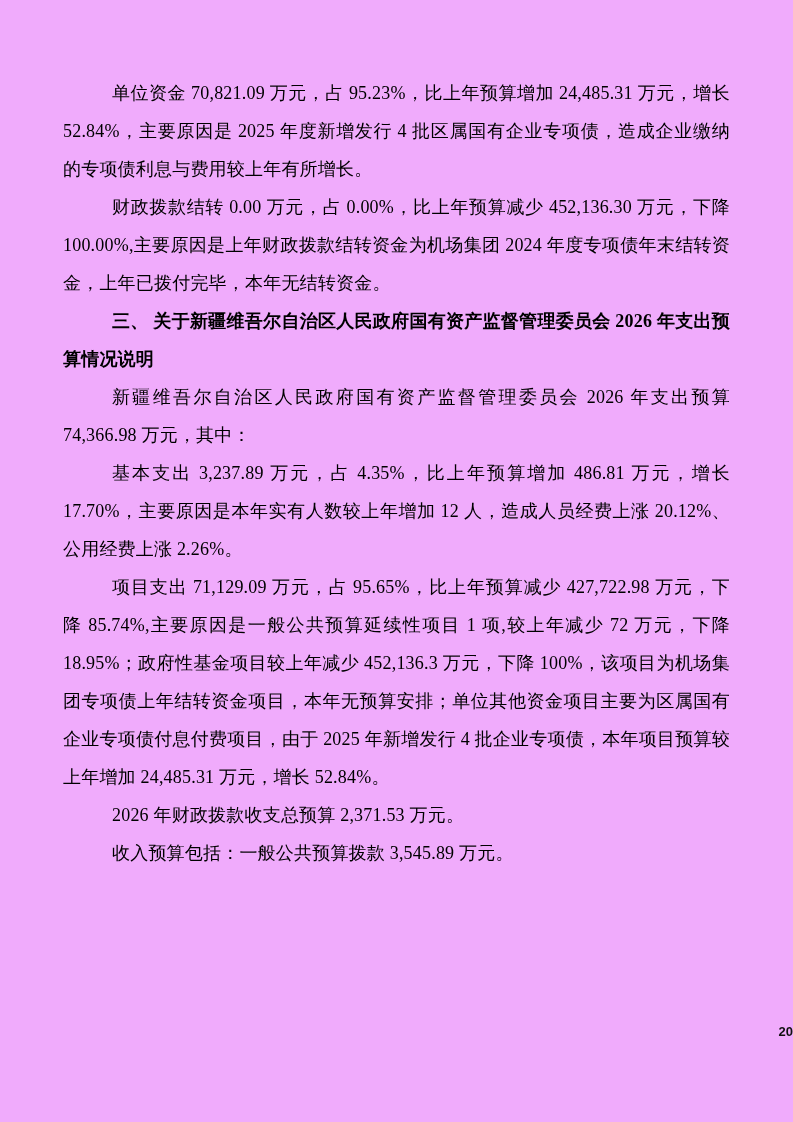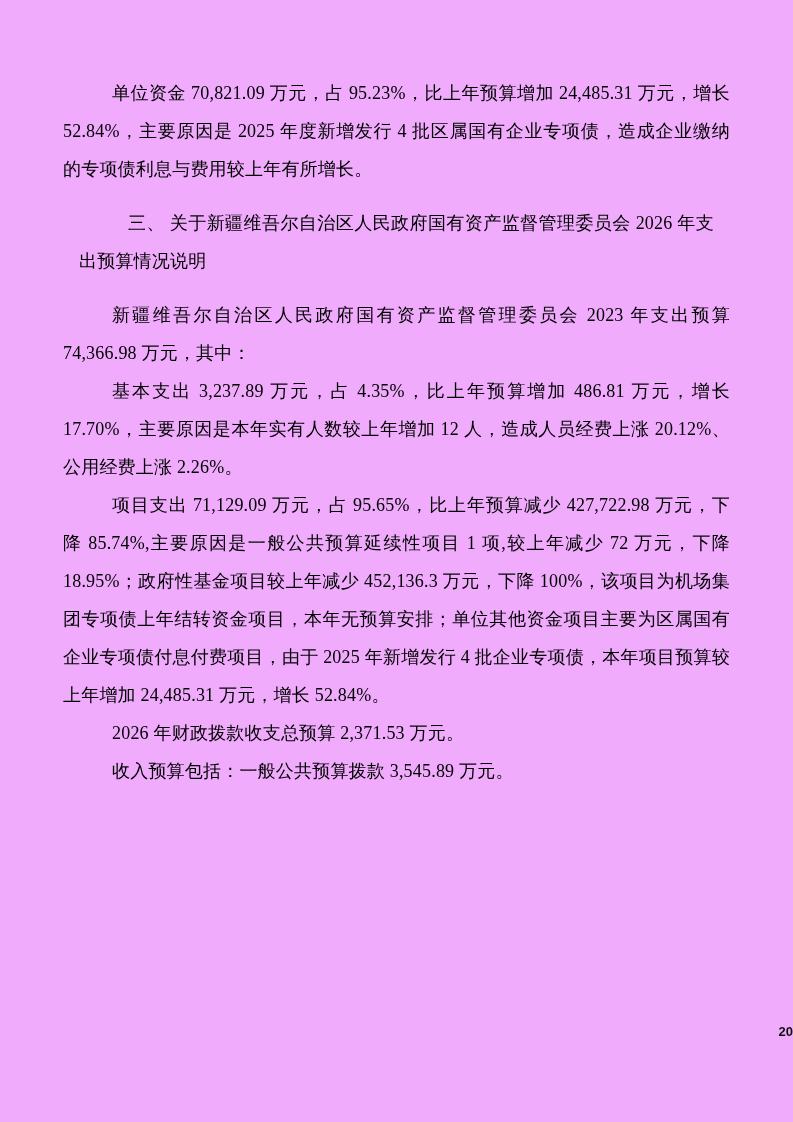--- a/index.html
+++ b/index.html
@@ -25,47 +25,48 @@
   .para {
     margin: 0;
     font-size: 18px;
     line-height: 38px;
     text-align: justify;
     text-indent: 49px;
     font-weight: 400;
     letter-spacing: 0.2px;
   }
   .heading {
-    margin: 16px;
+    margin: 0;
     font-size: 18px;
     line-height: 38px;
     text-align: justify;
     text-indent: 49px;
-    font-weight: 400;
+    font-weight: 700;
     letter-spacing: 0.2px;
   }
   .page-number {
     position: absolute;
     left: 0;
     right: 0;
     top: 1024px;
     text-align: right;
     font-family: "Liberation Sans", "DejaVu Sans", sans-serif;
     font-size: 13px;
     font-weight: 600;
     color: #111111;
   }
 </style>
 </head>
 <body>
 
 <div class="page">
   <div class="content">
     <p class="para">单位资金 70,821.09 万元，占 95.23%，比上年预算增加 24,485.31 万元，增长 52.84%，主要原因是 2025 年度新增发行 4 批区属国有企业专项债，造成企业缴纳的专项债利息与费用较上年有所增长。</p>
+    <p class="para">财政拨款结转 0.00 万元，占 0.00%，比上年预算减少 452,136.30 万元，下降 100.00%,主要原因是上年财政拨款结转资金为机场集团 2024 年度专项债年末结转资金，上年已拨付完毕，本年无结转资金。</p>
     <h2 class="heading">三、 关于新疆维吾尔自治区人民政府国有资产监督管理委员会 2026 年支出预算情况说明</h2>
-    <p class="para">新疆维吾尔自治区人民政府国有资产监督管理委员会 2023 年支出预算 74,366.98 万元，其中：</p>
+    <p class="para">新疆维吾尔自治区人民政府国有资产监督管理委员会 2026 年支出预算 74,366.98 万元，其中：</p>
     <p class="para">基本支出 3,237.89 万元，占 4.35%，比上年预算增加 486.81 万元，增长 17.70%，主要原因是本年实有人数较上年增加 12 人，造成人员经费上涨 20.12%、公用经费上涨 2.26%。</p>
     <p class="para">项目支出 71,129.09 万元，占 95.65%，比上年预算减少 427,722.98 万元，下降 85.74%,主要原因是一般公共预算延续性项目 1 项,较上年减少 72 万元，下降 18.95%；政府性基金项目较上年减少 452,136.3 万元，下降 100%，该项目为机场集团专项债上年结转资金项目，本年无预算安排；单位其他资金项目主要为区属国有企业专项债付息付费项目，由于 2025 年新增发行 4 批企业专项债，本年项目预算较上年增加 24,485.31 万元，增长 52.84%。</p>
     <p class="para">2026 年财政拨款收支总预算 2,371.53 万元。</p>
     <p class="para">收入预算包括：一般公共预算拨款 3,545.89 万元。</p>
   </div>
   <div class="page-number">20</div>
 </div>
 
 </body></html>

